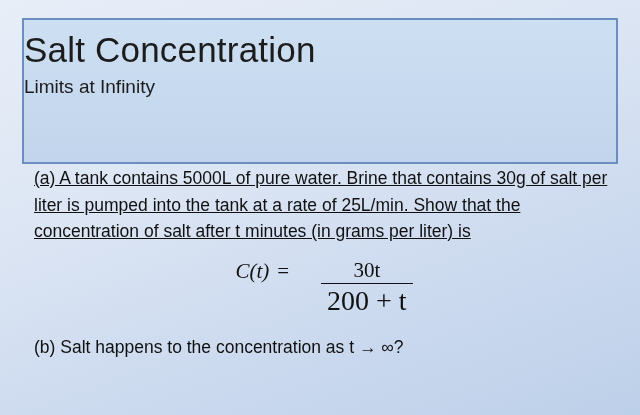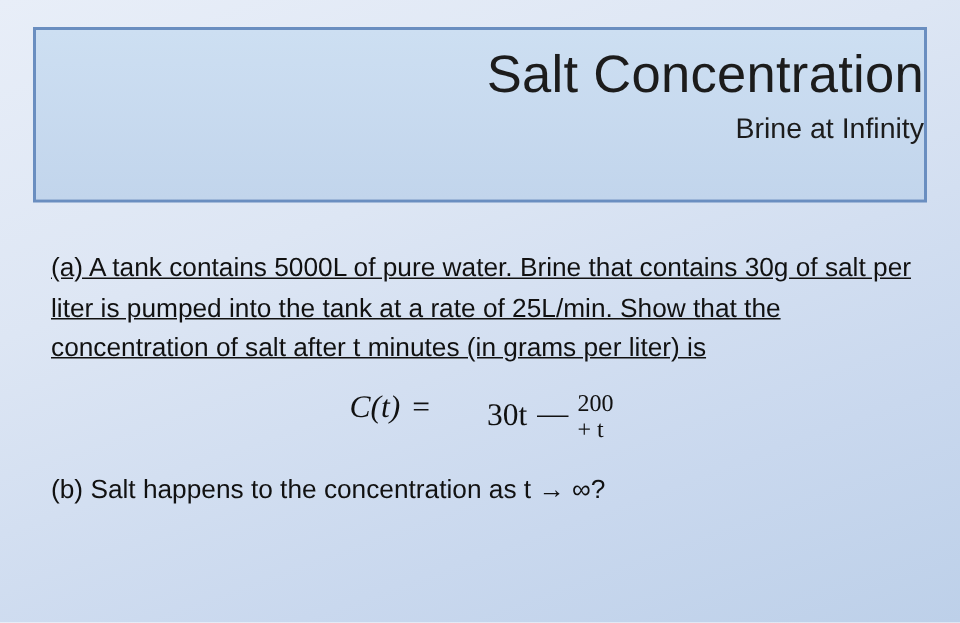--- a/index.html
+++ b/index.html
@@ -18,28 +18,28 @@
     height: 415px;
     box-sizing: border-box;
     background: linear-gradient(160deg, #e8eef8 0%, #dde6f4 35%, #c9d8ee 75%, #bdd0e9 100%);
     overflow: hidden;
   }
   .title-box {
     position: absolute;
     left: 22px;
     top: 18px;
     width: 596px;
-    height: 117px;
+    height: 146px;
     box-sizing: border-box;
     border: 2px solid #6a8ec0;
     background: #c3d6ee;
     background: linear-gradient(180deg, #cddff2 0%, #c2d5ec 100%);
     display: flex;
     flex-direction: column;
-    align-items: flex-end;
+    align-items: flex-start;
     justify-content: flex-start;
     padding-top: 10px;
   }
   .title-main {
     font-size: 35px;
     color: #1c1c1c;
     font-weight: 400;
     line-height: 1.15;
     letter-spacing: 0.2px;
     white-space: nowrap;
@@ -81,52 +81,52 @@
     font-size: 21px;
     margin-right: 8px;
     white-space: nowrap;
   }
   .eq {
     font-size: 21px;
     margin-right: 9px;
   }
   .frac {
     display: inline-flex;
-    flex-direction: row;
+    flex-direction: column;
     align-items: center;
     line-height: 1.1;
     margin-left: 23px;
   }
   .frac .num {
     font-size: 21px;
     padding: 0 6px 1px 6px;
   }
   .frac .bar {
     width: 100%;
     height: 1.5px;
     background: #111;
   }
   .frac .den {
-    font-size: 16px;
+    font-size: 28px;
     padding: 2px 6px 0 6px;
   }
   .para-b {
     margin-top: 20px;
     font-size: 17.5px;
     color: #111;
   }
 </style>
 </head>
 <body>
 
 <div class="slide">
 
   <div class="title-box">
     <div class="title-main">Salt Concentration</div>
-    <div class="title-sub">Brine at Infinity</div>
+    <div class="title-sub">Limits at Infinity</div>
   </div>
 
   <div class="body-area">
 
     <div class="para">(a) A tank contains 5000L of pure water.  Brine that contains 30g of salt per liter is pumped into the tank at a rate of 25L/min. Show that the concentration of salt after t minutes (in grams per liter) is</div>
 
     <div class="formula">
       <div class="formula-inner">
         <span class="lhs">C(t)</span>
         <span class="eq">=</span>

